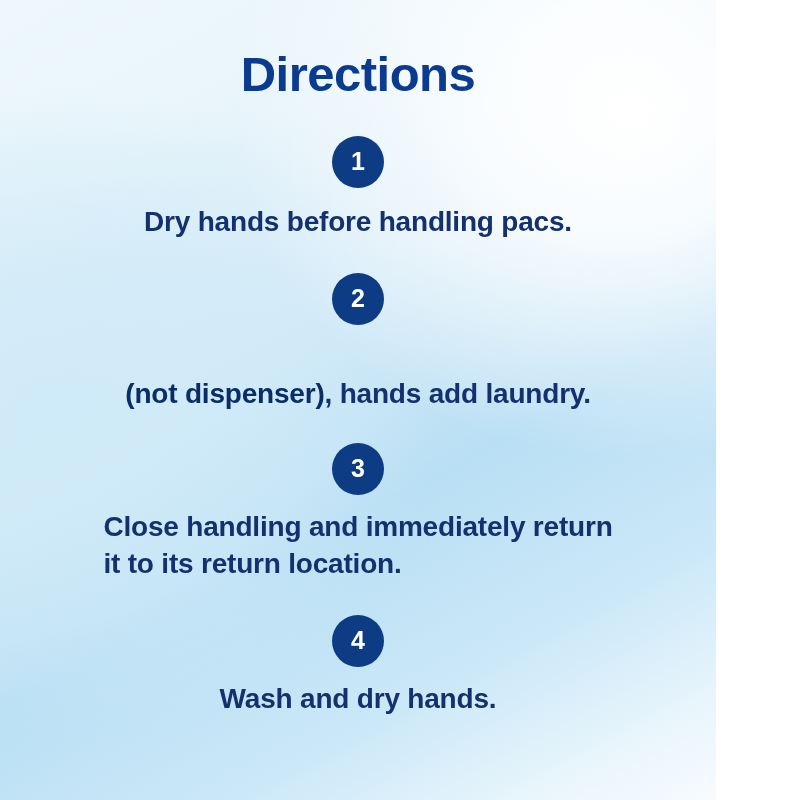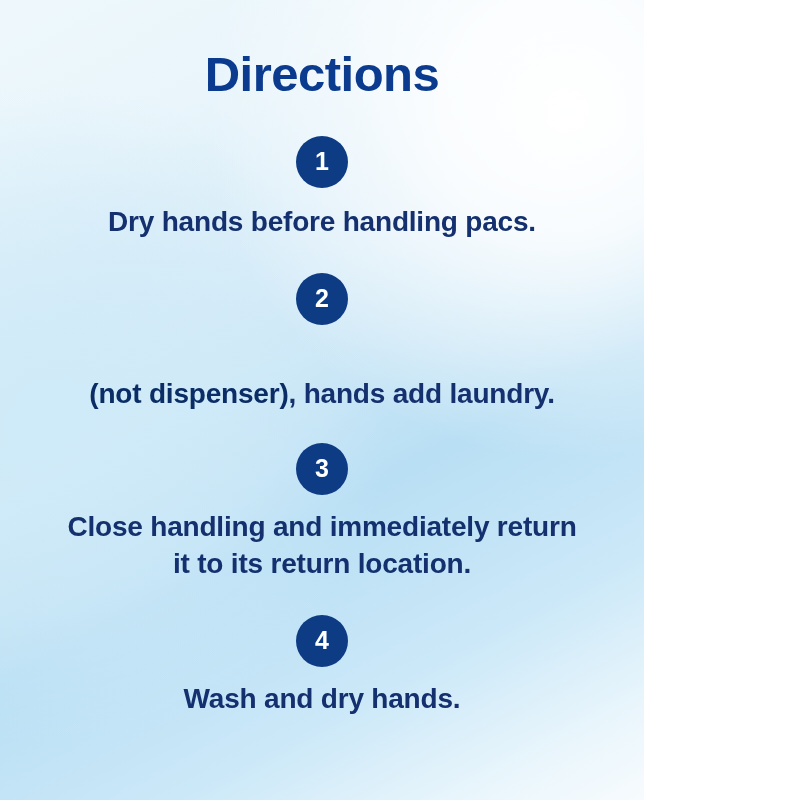--- a/index.html
+++ b/index.html
@@ -7,21 +7,21 @@
     padding: 0;
   }
   body {
     width: 800px;
     height: 800px;
     font-family: "Liberation Sans", sans-serif;
     overflow: hidden;
   }
   .poster {
     position: relative;
-    width: 644px;
+    width: 716px;
     height: 800px;
     box-sizing: border-box;
     background:
       radial-gradient(ellipse 90% 70% at 88% 14%, #ffffff 0%, rgba(255,255,255,0.85) 22%, rgba(255,255,255,0.0) 62%),
       radial-gradient(ellipse 70% 55% at 8% 52%, #cfeaf8 0%, rgba(207,234,248,0.55) 45%, rgba(207,234,248,0) 75%),
       linear-gradient(152deg, #eef8fc 0%, #e9f5fb 18%, #d7ecf8 38%, #b9dff4 60%, #cbe8f8 78%, #eaf6fc 92%, #f7fbfe 100%);
     display: flex;
     flex-direction: column;
     align-items: center;
     padding-top: 48px;
@@ -59,21 +59,21 @@
     align-items: center;
     justify-content: center;
     line-height: 1;
     margin-bottom: 14px;
   }
   .step-text {
     color: #14306e;
     font-size: 28px;
     font-weight: 700;
     line-height: 1.32;
-    text-align: center;
+    text-align: left;
     max-width: 660px;
     margin: 0 0 24px 0;
     letter-spacing: -0.2px;
   }
   .step-text .em {
     color: #0b2d66;
   }
   .s1 .badge { margin-bottom: 16px; }
   .s2 { margin-top: 8px; }
   .s3 { margin-top: 6px; }

